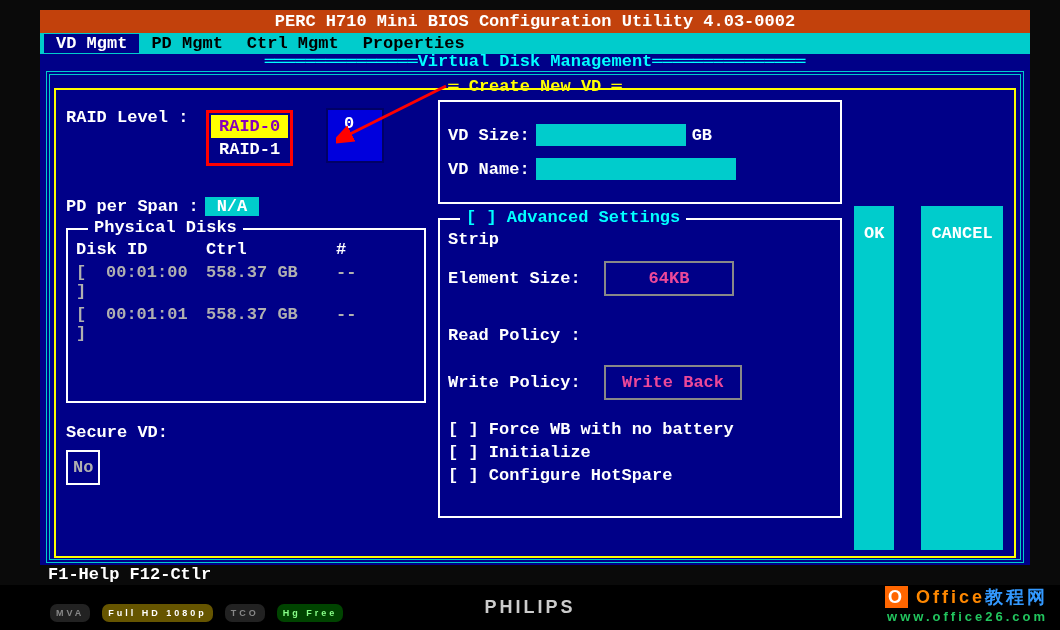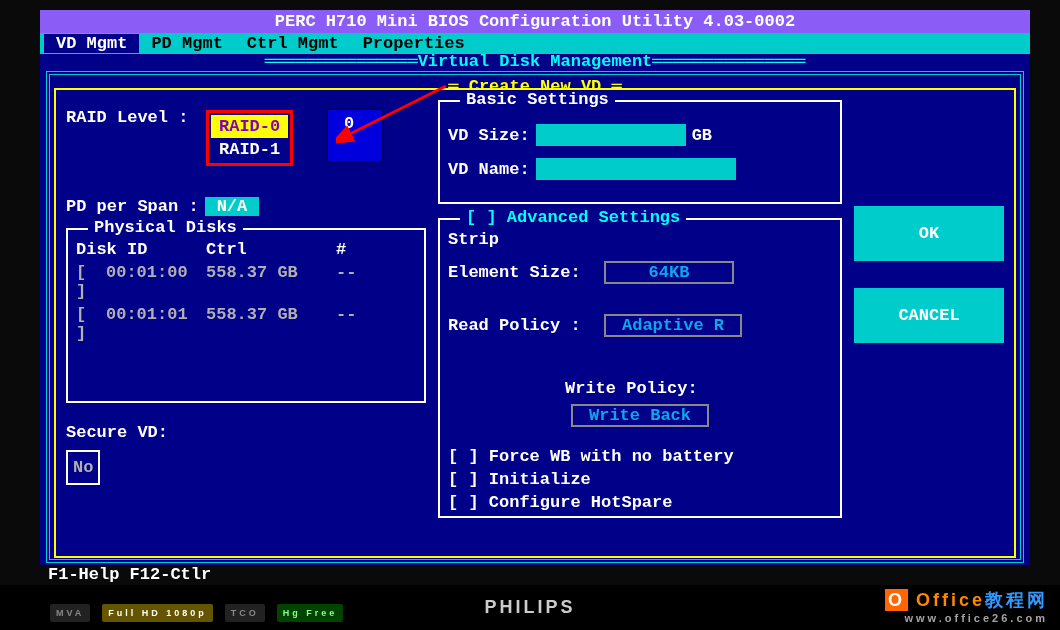--- a/index.html
+++ b/index.html
@@ -22,21 +22,21 @@
       width: 100%;
       height: 555px;
       background: #000088;
       position: relative;
       font-size: 17px;
     }
     .title-bar {
       text-align: center;
       color: #fff;
       padding: 2px 0;
-      background: #8b5cf6;
+      background: #c2410c;
     }
     .menu-bar {
       background: #00CCCC;
       color: #000;
       display: flex;
       padding: 1px 4px;
     }
     .menu-item {
       padding: 0 12px;
       cursor: pointer;
@@ -72,21 +72,21 @@
     .inner-border {
       border: 2px solid #FFFF00;
       height: 470px;
       padding: 6px 10px;
       position: relative;
       margin-top: -8px;
     }
     .columns { display: flex; gap: 12px; height: 100%; }
     .left-col { flex: 0 0 360px; color: #fff; }
     .mid-col { flex: 1; color: #fff; }
-    .right-col { flex: 0 0 150px; display: flex; flex-direction: column; gap: 27px; padding-top: 110px; }
+    .right-col { flex: 0 0 150px; display: flex; gap: 27px; padding-top: 110px; }
     .field-row { margin: 12px 0; display: flex; align-items: center; gap: 6px; }
     .raid-dropdown {
       position: absolute;
       top: 20px;
       left: 150px;
       border: 3px solid #FF0000;
       background: #000088;
       padding: 2px;
       z-index: 10;
     }
@@ -126,25 +126,25 @@
     .disks-header { display: flex; color: #fff; }
     .disk-row { display: flex; color: #B0B0B0; margin-top: 4px; }
     .cyan-input {
       background: #00CCCC;
       border: none;
       width: 150px;
       height: 22px;
     }
     .box-btn {
       border: 2px solid #888;
-      padding: 0 16px;
+      padding: 6px 16px;
       text-align: center;
       display: inline-block;
       min-width: 130px;
-      color: #0ea5e9;
+      color: #ec4899;
       background: transparent;
     }
     .btn-big {
       background: #00CCCC;
       color: #fff;
       text-align: center;
       padding: 18px 10px;
       cursor: pointer;
     }
     .secure-box {
@@ -186,34 +186,34 @@
       bottom: 8px;
       display: flex;
       gap: 12px;
       align-items: center;
     }
     .badge {
       background: #222;
       color: #888;
       font-size: 9px;
       padding: 4px 6px;
-      border-radius: 2px;
+      border-radius: 7px;
       font-family: Arial;
     }
     .watermark {
       position: absolute;
       right: 12px;
       bottom: 6px;
       font-family: Arial;
       font-size: 18px;
       text-align: right;
     }
     .wm-top { color: #FF8800; font-weight: bold; }
     .wm-top .blue { color: #3399FF; }
-    .wm-bot { color: #a3a3a3; font-size: 11px; margin-left: 32px; }
+    .wm-bot { color: #22c55e; font-size: 13px; margin-left: 32px; }
     .checkbox-row { margin: 4px 0; color: #fff; }
   </style>
 </head>
 <body>
 
 <div class="monitor-frame">
   <div class="screen">
     <div class="title-bar">PERC H710 Mini BIOS Configuration Utility 4.03-0002</div>
     <div class="menu-bar">
       <span class="menu-item active">VD Mgmt</span>
@@ -275,44 +275,42 @@
             </div>
 
             <div style="margin-top:20px;">
               <div>Secure VD:</div>
               <div class="secure-box">No</div>
             </div>
           </div>
 
           <div class="mid-col">
             <div class="fieldset">
-              <span class="legend">Basic Settings</span>
               <div class="field-row">
                 <span>VD Size:</span>
                 <input class="cyan-input" style="">
                 <span>GB</span>
               </div>
               <div class="field-row">
                 <span>VD Name:</span>
                 <input class="cyan-input" style="width: 200px;">
               </div>
             </div>
 
             <div class="fieldset" style="margin-top:14px;height:300px;">
               <span class="legend adv-legend">[ ] Advanced Settings</span>
               <div>Strip</div>
               <div class="field-row">
                 <span style="width:150px;">Element Size:</span>
                 <span class="box-btn">64KB</span>
               </div>
               <div class="field-row" style="margin-top:30px;">
                 <span style="width:150px;">Read Policy :</span>
-                <span class="box-btn">Adaptive R</span>
-              </div>
-              <div class="field-row" style="margin-top:42px;flex-direction:column;">
+              </div>
+              <div class="field-row" style="margin-top:20px;">
                 <span style="width:150px;">Write Policy:</span>
                 <span class="box-btn">Write Back</span>
               </div>
               <div class="checkbox-row" style="margin-top:20px;">[ ] Force WB with no battery</div>
               <div class="checkbox-row">[ ] Initialize</div>
               <div class="checkbox-row">[ ] Configure HotSpare</div>
             </div>
           </div>
 
           <div class="right-col">

